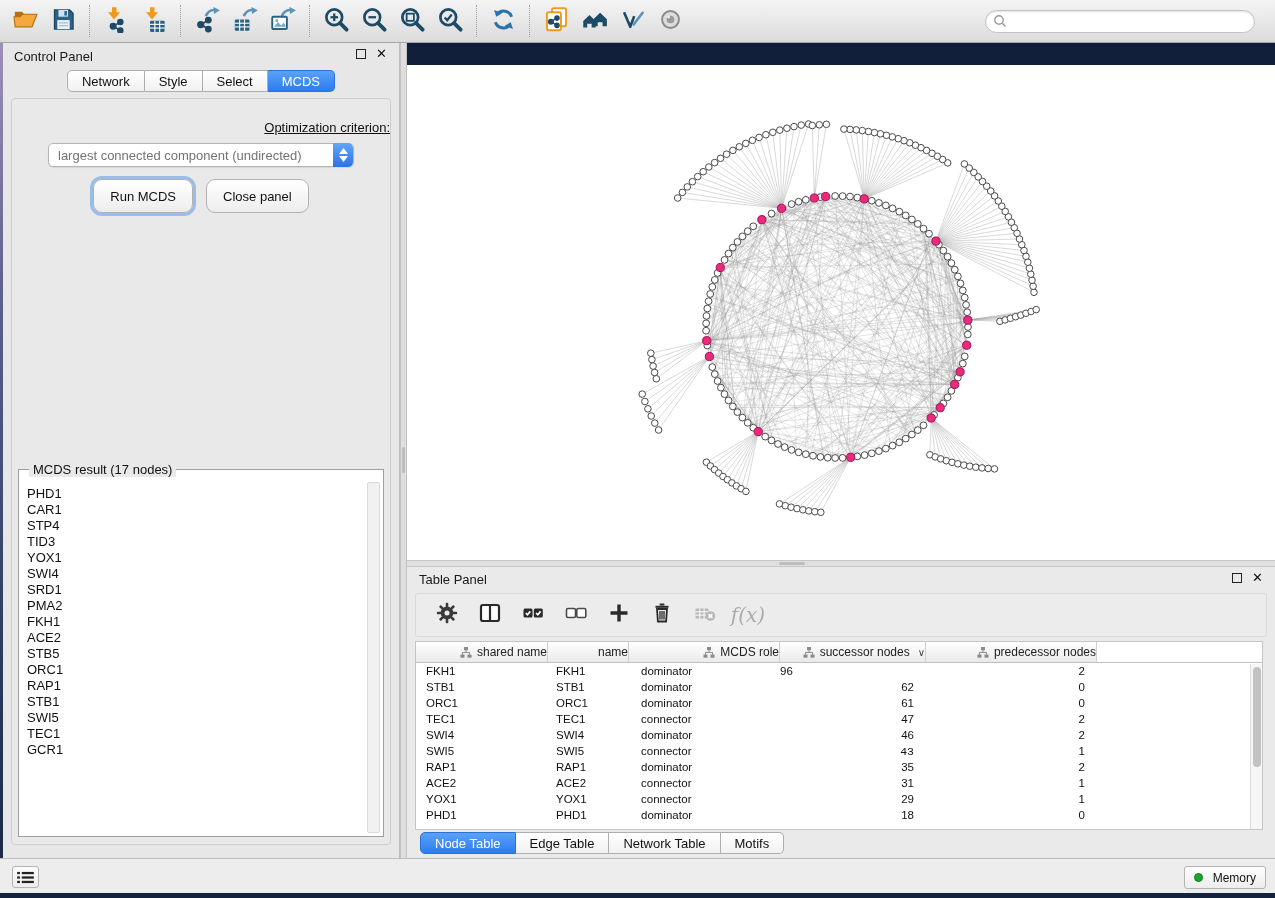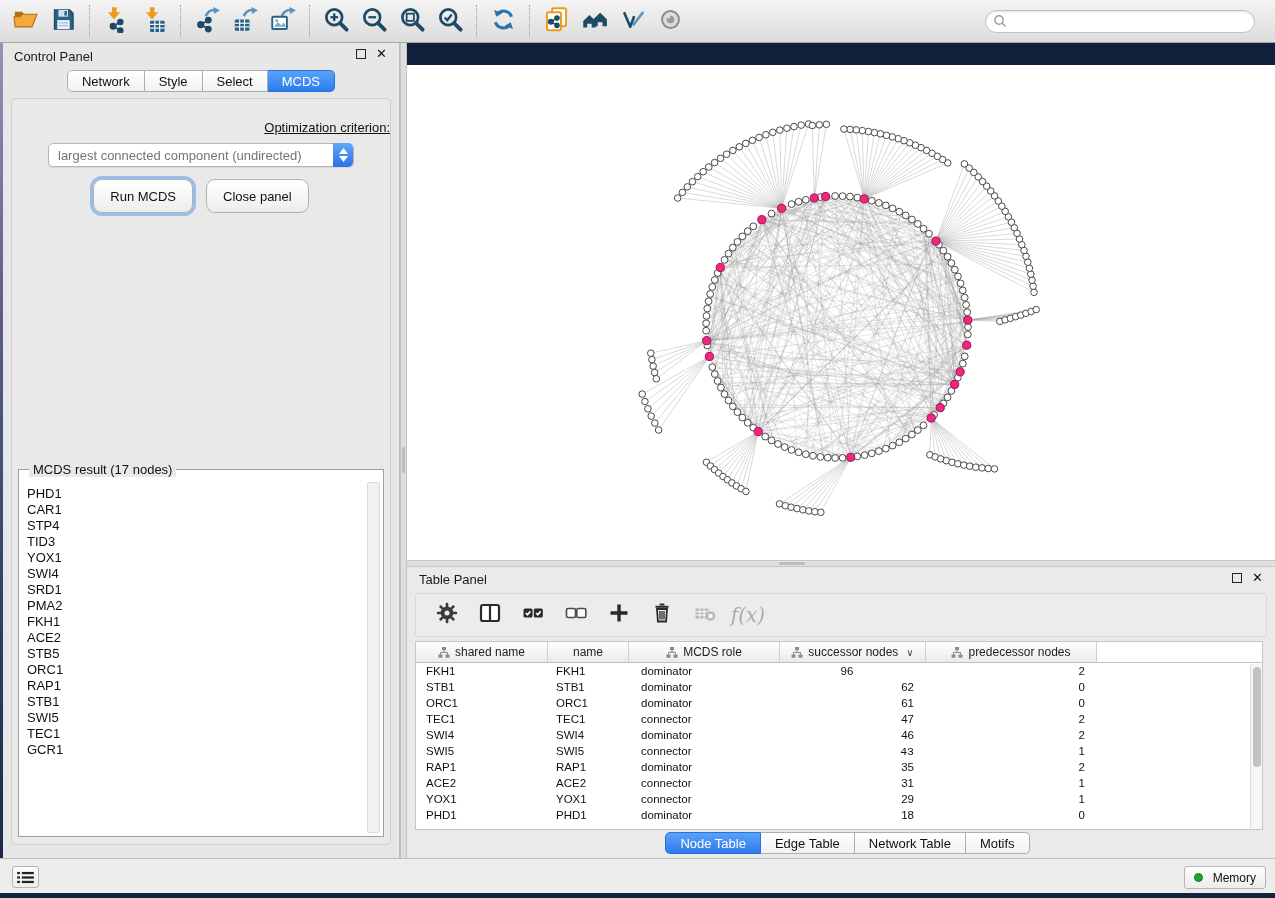--- a/index.html
+++ b/index.html
@@ -70,29 +70,29 @@
   
   .table-panel { position:absolute; left:407px; top:567px; width:868px; height:291px; background:#eaeaea; }
   .tp-header { position:relative; height:24px; display:flex; align-items:center; padding-left:12px; font-size:13px; color:#1a1a1a; }
   .tp-toolbar { position:absolute; left:8px; right:8px; top:26px; height:44px; background:#ececec; border:1px solid #d9d9d9; border-radius:3px;
     display:flex; align-items:center; padding-left:17px; gap:15px; }
   .tp-tool { width:28px; height:28px; display:flex; align-items:center; justify-content:center; }
   .tp-tool svg { width:24px; height:24px; }
   .fx-label { font-family:"DejaVu Serif","Liberation Serif",serif; font-style:italic; font-size:20px; color:#ababab; }
   .tp-table { position:absolute; left:8px; right:12px; top:74px; height:189px; background:#fff; border:1px solid #c6c6c6; overflow:hidden; }
   .th-row { display:flex; height:21px; }
-  .th-cell { display:flex; align-items:center; justify-content:center; gap:5px; font-size:12px; color:#222;
+  .th-cell { display:flex; align-items:center; justify-content:flex-end; gap:5px; font-size:12px; color:#222;
     background:linear-gradient(180deg,#ffffff,#eaeaea); border-right:1px solid #d0d0d0; border-bottom:1px solid #bfbfbf; }
   .th-fill { flex:1; border-bottom:1px solid #bfbfbf; background:#fff; }
   .sort-ind { font-size:10px; color:#444; margin-left:3px; }
   .t-row { display:flex; height:16px; align-items:center; }
   .t-cell { font-size:11.5px; color:#111; white-space:nowrap; overflow:hidden; }
   .t-scroll { position:absolute; right:0; top:22px; bottom:0; width:12px; background:#f6f6f6; border-left:1px solid #ddd; }
   .t-thumb { position:absolute; left:1.5px; top:3px; width:8px; height:100px; background:#c2c2c2; border-radius:4px; }
-  .tp-tabs { position:absolute; left:13px; right:0; top:265px; display:flex; justify-content:center; }
+  .tp-tabs { position:absolute; left:13px; right:0; top:265px; display:flex; }
 
   
   .status-bar { position:absolute; left:0; top:858px; width:1275px; height:35px; background:#ededed; border-top:1px solid #bdbdbd; }
   .list-btn { position:absolute; left:12px; top:7px; width:27px; height:22px; background:linear-gradient(180deg,#fdfdfd,#ededed);
     border:1px solid #b4b4b4; border-radius:3px; display:flex; align-items:center; justify-content:center; }
   .memory-btn { position:absolute; right:9px; top:7px; height:23px; padding:0 9px; background:linear-gradient(180deg,#fdfdfd,#ededed);
     border:1px solid #b4b4b4; border-radius:3px; display:flex; align-items:center; gap:10px; font-size:12px; color:#111; }
   .mem-dot { width:9px; height:9px; border-radius:50%; background:#17a62e; border:1px solid #0d7d1f; }
 
   .hdr-tree-icon svg { display:block; }
@@ -1224,21 +1224,21 @@
             </span>
             <span>predecessor nodes</span>
           </div>
           <div class="th-fill"></div>
         </div>
       <div id="t-rows">
           <div class="t-row">
             <div class="t-cell" style="width: 132px; padding: 0px 0px 0px 10px; text-align: left;">FKH1</div>
             <div class="t-cell" style="width: 81px; padding: 0px 0px 0px 8px; text-align: left;">FKH1</div>
             <div class="t-cell" style="width: 151px; padding: 0px 0px 0px 12px; text-align: left;">dominator</div>
-            <div class="t-cell" style="width: 146px; padding: 0px 12px 0px 0px; text-align: center;">96</div>
+            <div class="t-cell" style="width: 146px; padding: 0px 12px 0px 0px; text-align: left;">96</div>
             <div class="t-cell" style="width: 171px; padding: 0px 12px 0px 0px; text-align: right;">2</div>
           </div>
           <div class="t-row">
             <div class="t-cell" style="width: 132px; padding: 0px 0px 0px 10px; text-align: left;">STB1</div>
             <div class="t-cell" style="width: 81px; padding: 0px 0px 0px 8px; text-align: left;">STB1</div>
             <div class="t-cell" style="width: 151px; padding: 0px 0px 0px 12px; text-align: left;">dominator</div>
             <div class="t-cell" style="width: 146px; padding: 0px 12px 0px 0px; text-align: right;">62</div>
             <div class="t-cell" style="width: 171px; padding: 0px 12px 0px 0px; text-align: right;">0</div>
           </div>
           <div class="t-row">

